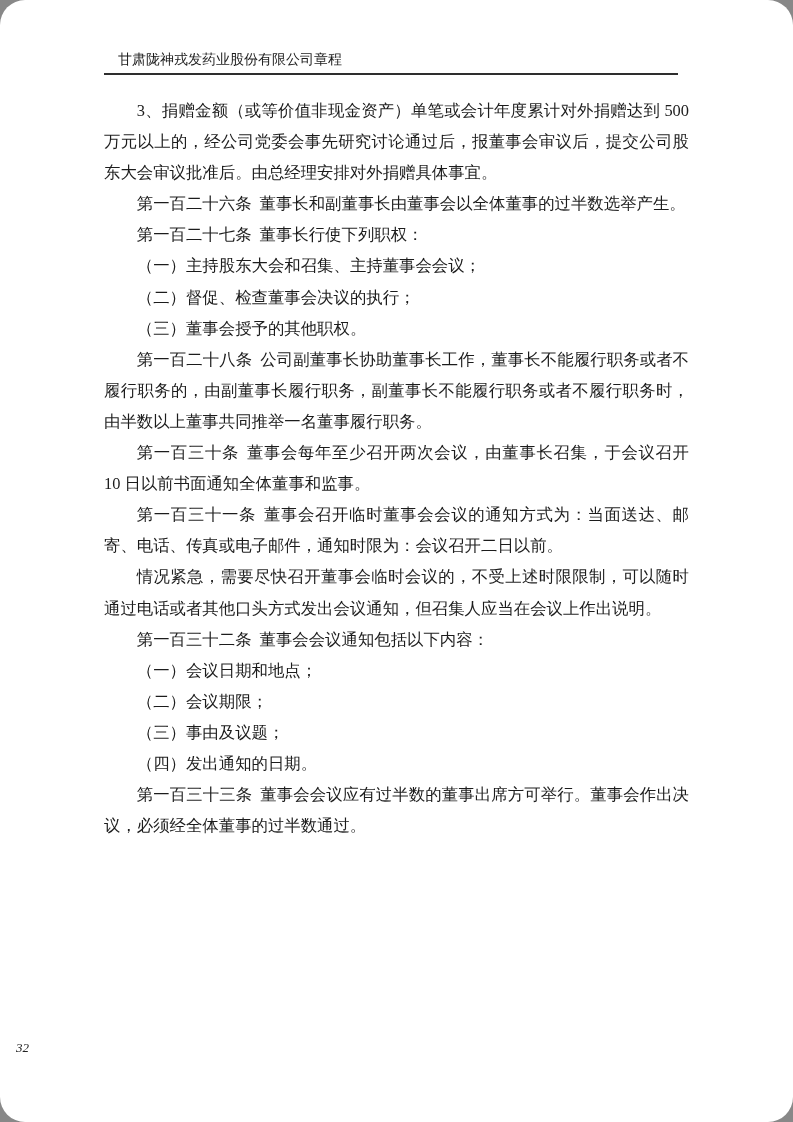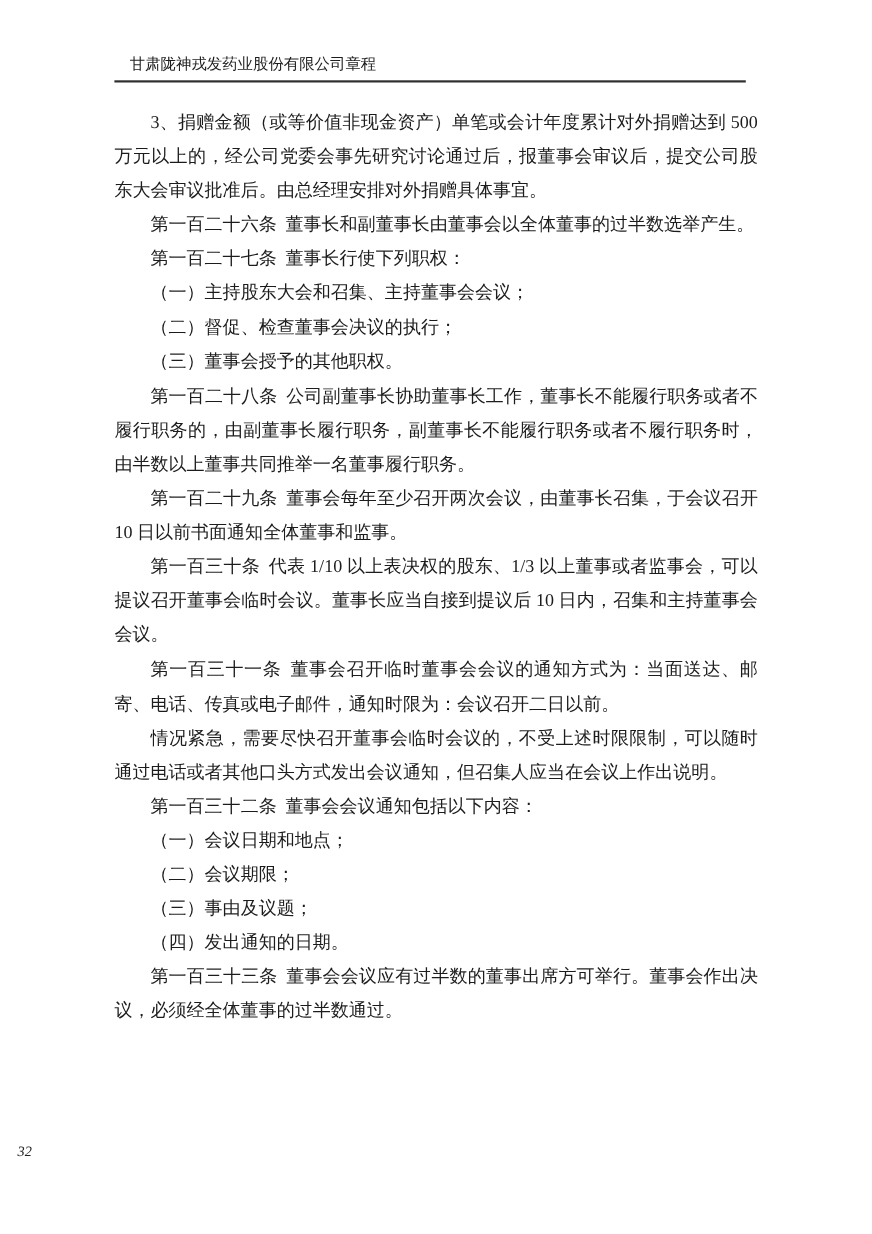--- a/index.html
+++ b/index.html
@@ -10,20 +10,21 @@
   }
   .page {
     position: relative;
     width: 793px;
     height: 1122px;
     margin: 0 auto;
     background: #ffffff;
     color: #1c1c1c;
     font-family: "Liberation Serif", "DejaVu Serif", serif;
     overflow: hidden;
+    border-radius: 25px;
   }
   
   .page-header {
     position: absolute;
     left: 104px;
     top: 50px;
     width: 574px;
   }
   .header-title {
     font-size: 14px;
@@ -91,23 +92,22 @@
     <p class="para type-article"><b class="art-num">第一百二十七条</b><span class="para-text">董事长行使下列职权：</span></p>
 
     <p class="para type-list"><span class="para-text">（一）主持股东大会和召集、主持董事会会议；</span></p>
 
     <p class="para type-list"><span class="para-text">（二）督促、检查董事会决议的执行；</span></p>
 
     <p class="para type-list"><span class="para-text">（三）董事会授予的其他职权。</span></p>
 
     <p class="para type-article"><b class="art-num">第一百二十八条</b><span class="para-text">公司副董事长协助董事长工作，董事长不能履行职务或者不履行职务的，由副董事长履行职务，副董事长不能履行职务或者不履行职务时，由半数以上董事共同推举一名董事履行职务。</span></p>
 
-    <p class="para type-article"><b class="art-num">第一百二十九条</b><span class="para-text">董事会每年至少召开两次会议，由董事长召集，于会议召开 10 日以前书面通知全体董事和监事。</span></p>
+    <p class="para type-article"><b class="art-num">第一百三十条</b><span class="para-text">董事会每年至少召开两次会议，由董事长召集，于会议召开 10 日以前书面通知全体董事和监事。</span></p>
 
-    <p class="para type-article"><b class="art-num">第一百三十条</b><span class="para-text">代表 1/10 以上表决权的股东、1/3 以上董事或者监事会，可以提议召开董事会临时会议。董事长应当自接到提议后 10 日内，召集和主持董事会会议。</span></p>
 
     <p class="para type-article"><b class="art-num">第一百三十一条</b><span class="para-text">董事会召开临时董事会会议的通知方式为：当面送达、邮寄、电话、传真或电子邮件，通知时限为：会议召开二日以前。</span></p>
 
     <p class="para type-indent"><span class="para-text">情况紧急，需要尽快召开董事会临时会议的，不受上述时限限制，可以随时通过电话或者其他口头方式发出会议通知，但召集人应当在会议上作出说明。</span></p>
 
     <p class="para type-article"><b class="art-num">第一百三十二条</b><span class="para-text">董事会会议通知包括以下内容：</span></p>
 
     <p class="para type-list"><span class="para-text">（一）会议日期和地点；</span></p>
 
     <p class="para type-list"><span class="para-text">（二）会议期限；</span></p>

